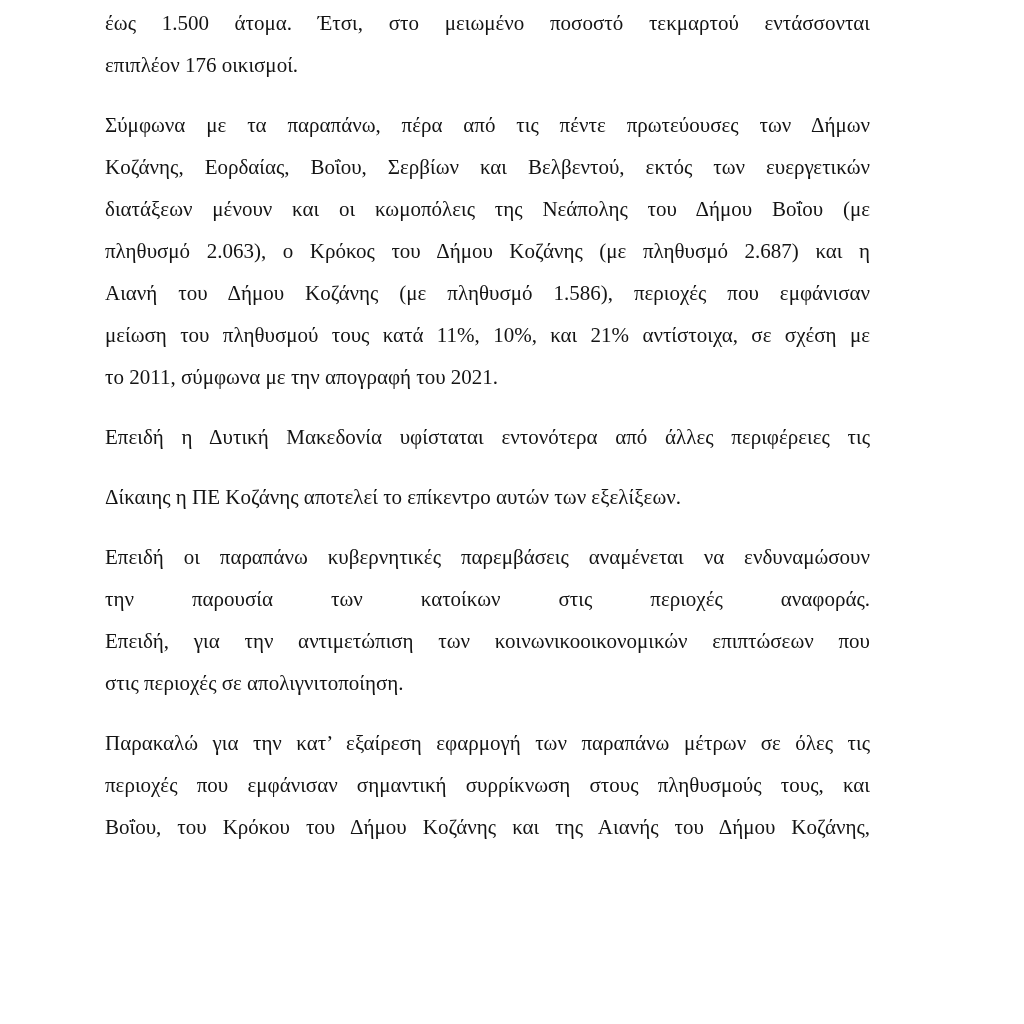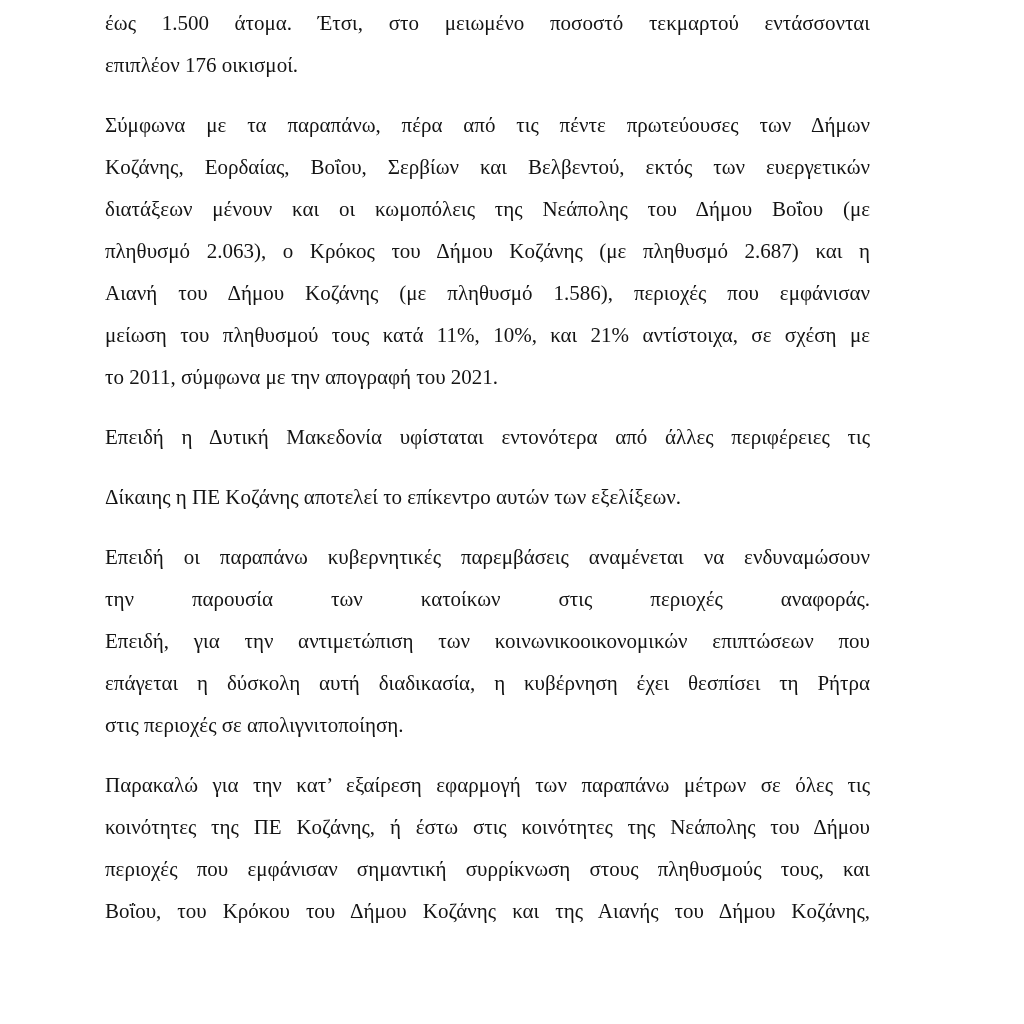--- a/index.html
+++ b/index.html
@@ -62,23 +62,21 @@
       <div class="paragraph">
         <div class="line just">Επειδή η Δυτική Μακεδονία υφίσταται εντονότερα από άλλες περιφέρειες τις</div>
       </div>
       <div class="paragraph">
         <div class="line last">Δίκαιης η ΠΕ Κοζάνης αποτελεί το επίκεντρο αυτών των εξελίξεων.</div>
       </div>
       <div class="paragraph">
         <div class="line just">Επειδή οι παραπάνω κυβερνητικές παρεμβάσεις αναμένεται να ενδυναμώσουν</div>
         <div class="line just">την παρουσία των κατοίκων στις περιοχές αναφοράς.</div>
         <div class="line just">Επειδή, για την αντιμετώπιση των κοινωνικοοικονομικών επιπτώσεων που</div>
-        <div class="line just">επάγεται η δύσκολη αυτή διαδικασία, η κυβέρνηση έχει θεσπίσει τη Ρήτρα</div>
         <div class="line last">στις περιοχές σε απολιγνιτοποίηση.</div>
       </div>
       <div class="paragraph">
         <div class="line just">Παρακαλώ για την κατ’ εξαίρεση εφαρμογή των παραπάνω μέτρων σε όλες τις</div>
-        <div class="line just">κοινότητες της ΠΕ Κοζάνης, ή έστω στις κοινότητες της Νεάπολης του Δήμου</div>
         <div class="line just">περιοχές που εμφάνισαν σημαντική συρρίκνωση στους πληθυσμούς τους, και</div>
         <div class="line just">Βοΐου, του Κρόκου του Δήμου Κοζάνης και της Αιανής του Δήμου Κοζάνης,</div>
       </div>
     </div>
 </main>
 
 </body></html>

